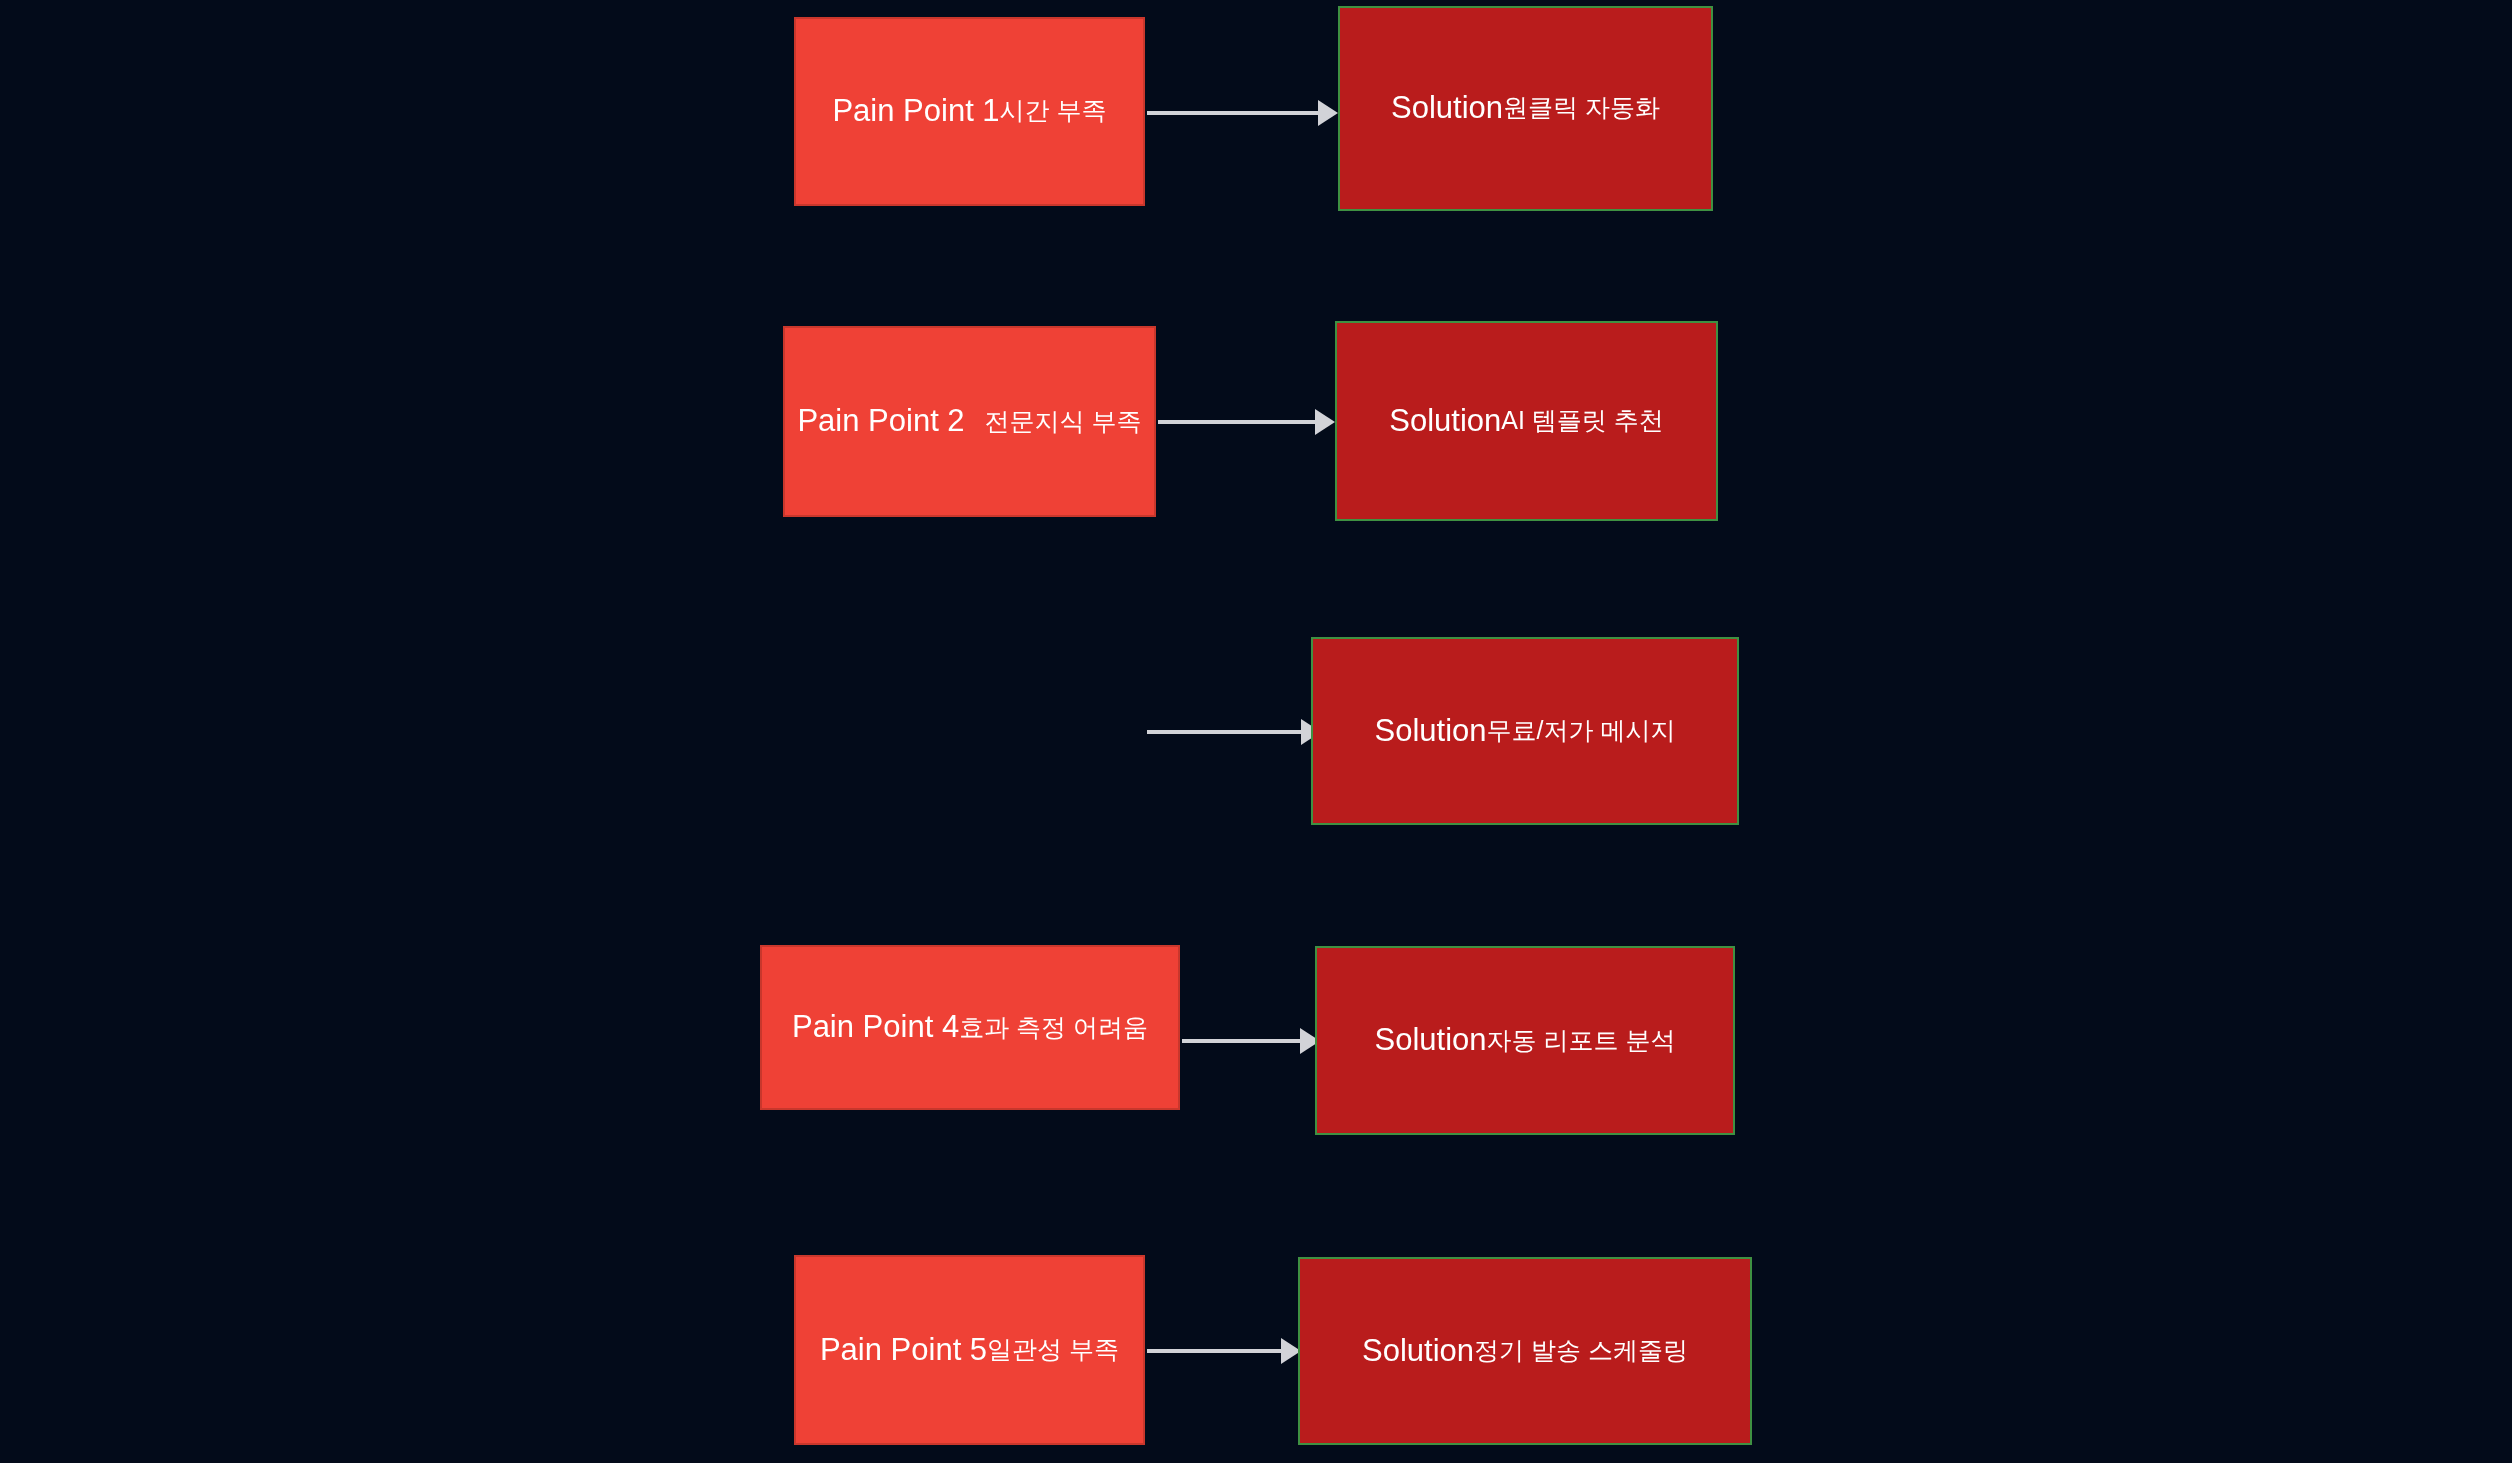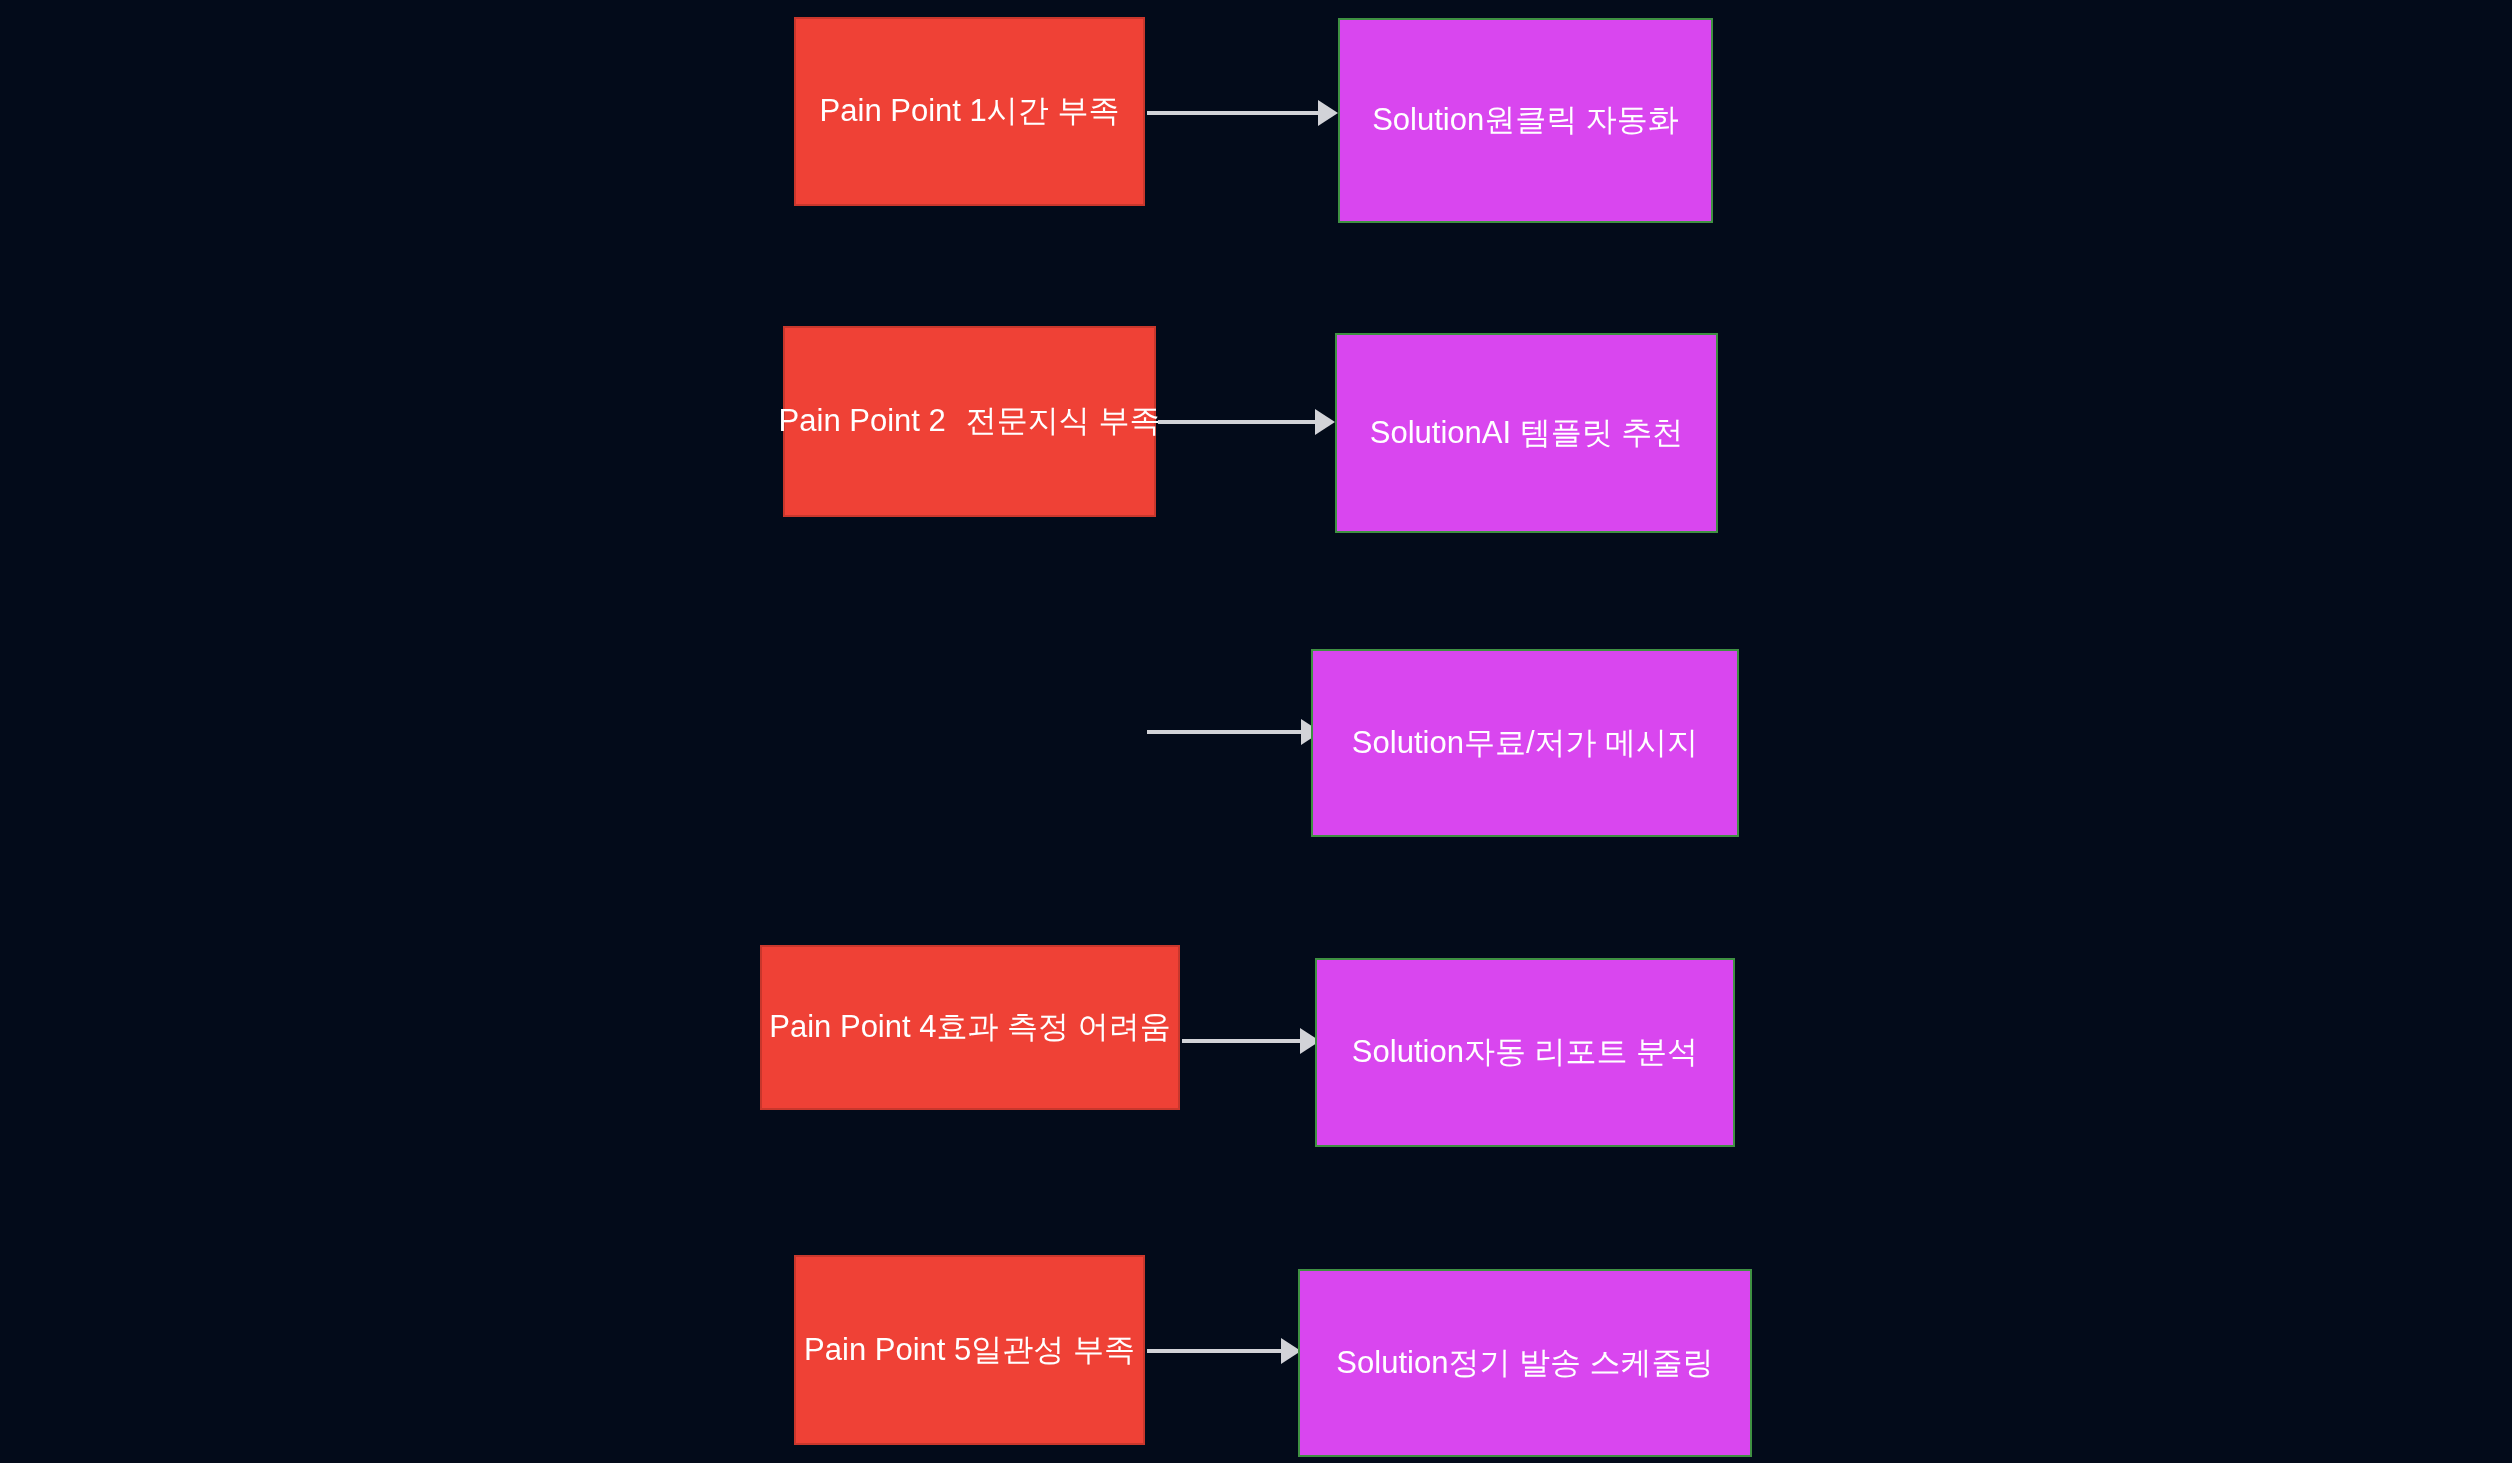--- a/index.html
+++ b/index.html
@@ -31,26 +31,25 @@
   .node .line2 {
     display: block;
     white-space: nowrap;
     font-weight: 400;
   }
   .node.pain {
     background: #ef4136;
     border: 2.8px solid #c9372c;
   }
   .node.solution {
-    background: #d946ef;
+    background: #b91c1c;
     border: 2.8px solid #3f9142;
-    margin-top: 12px;
   }
   .node .line1 { font-size: 31px; }
-  .node .line2 { font-size: 31px; }
+  .node .line2 { font-size: 25px; }
 
   .edge {
     position: absolute;
     height: 3.7px;
     background: #d2d3d8;
   }
   .edge-head {
     position: absolute;
     width: 0;
     height: 0;

